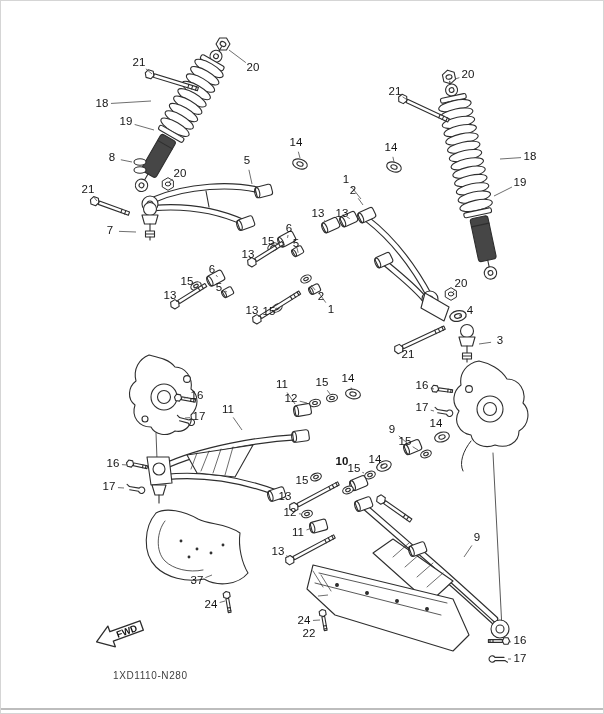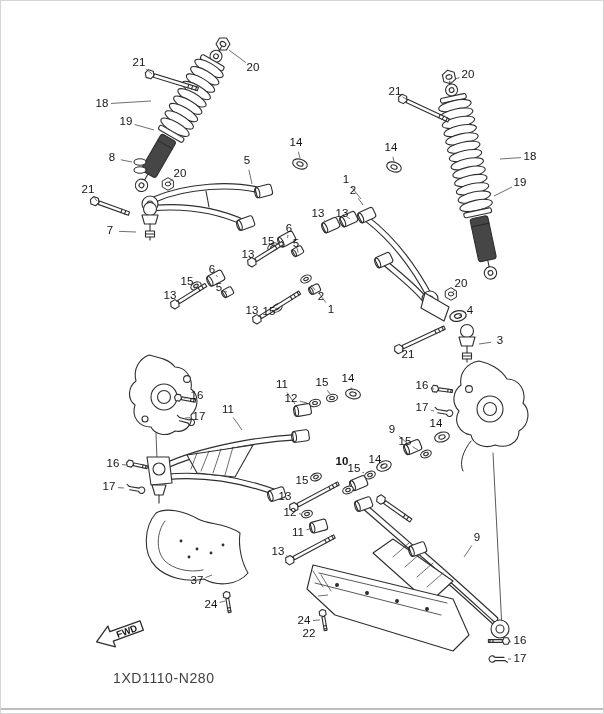--- a/index.html
+++ b/index.html
@@ -10,21 +10,21 @@
   }
   #diagram-svg,#leader-layer{position:absolute;left:0;top:0;}
   #leader-layer line{stroke:#4a4a4a;stroke-width:0.8;}
   .callout{
     position:absolute;transform:translate(-50%,-50%);
     font-size:11.5px;color:#141414;line-height:1;white-space:nowrap;
     user-select:none;
   }
   #part-code{
     position:absolute;left:112px;top:669px;
-    font-size:14px;letter-spacing:0.6px;color:#3f3f3f;
+    font-size:10px;letter-spacing:0.6px;color:#3f3f3f;
   }
   #bottom-edge{
     position:absolute;left:0;bottom:3px;width:100%;height:2px;background:#bdbdbd;
   }
 </style>
 </head>
 <body>
 
 <div id="stage">
 

